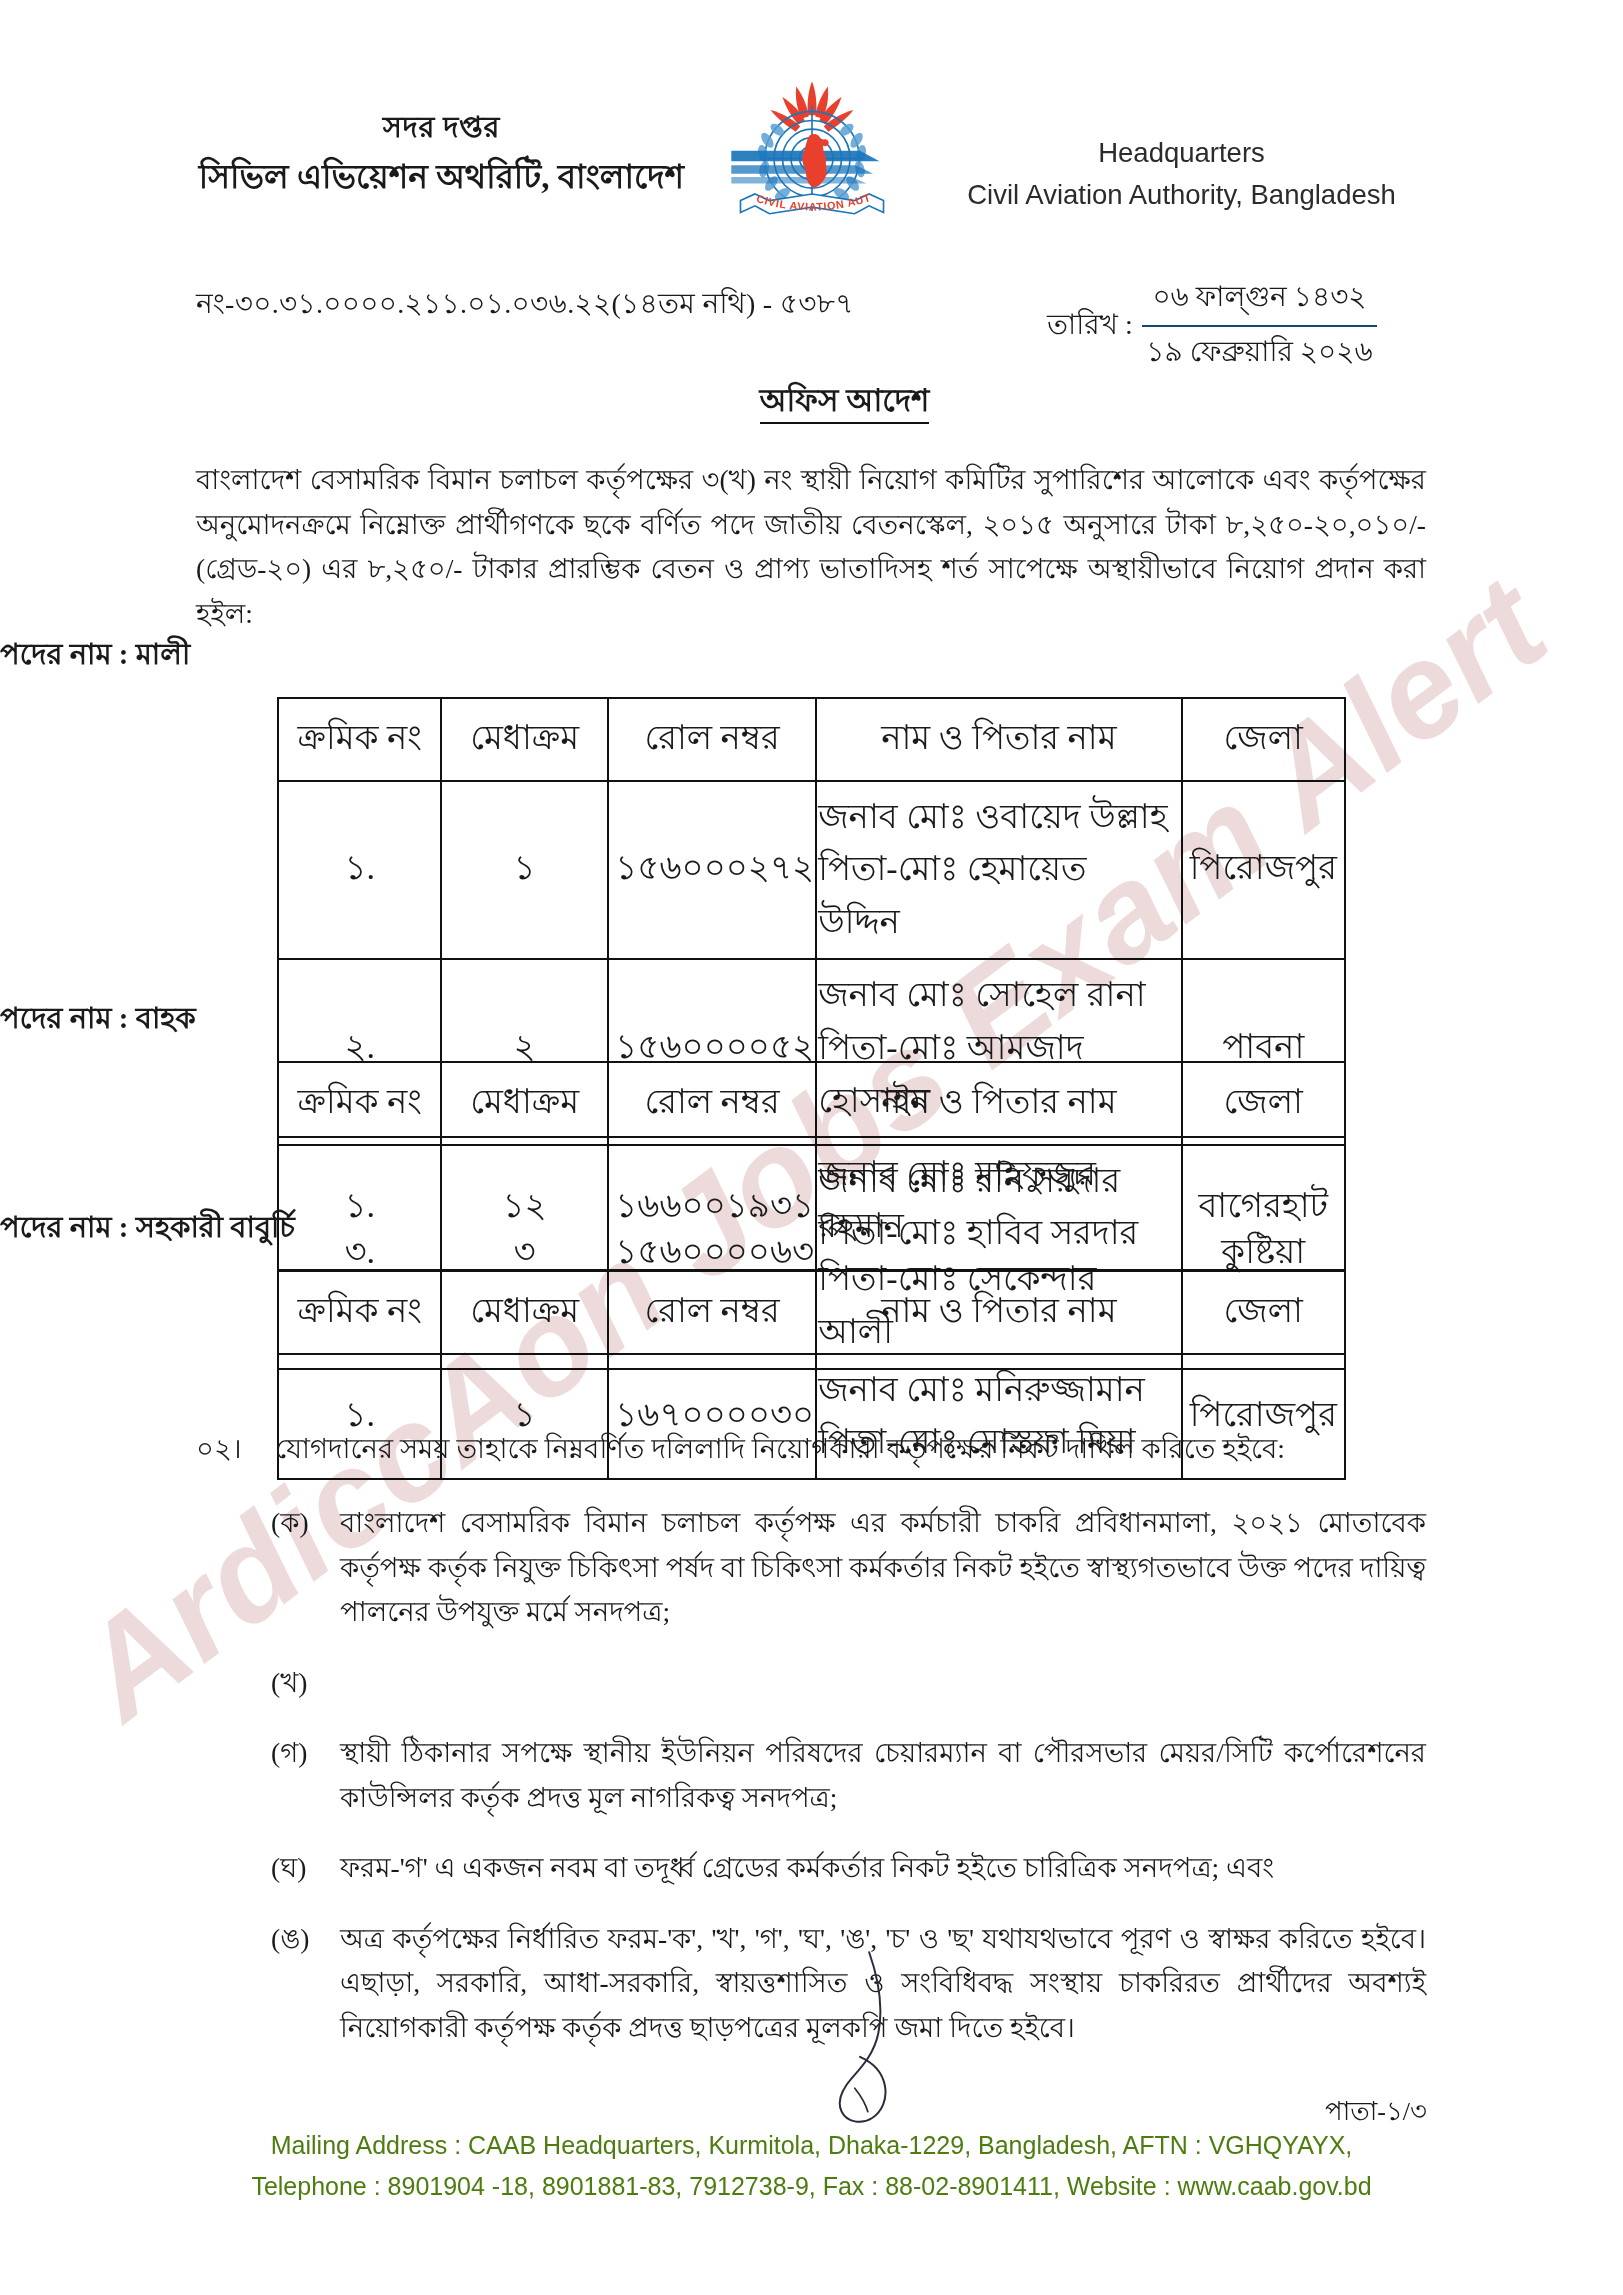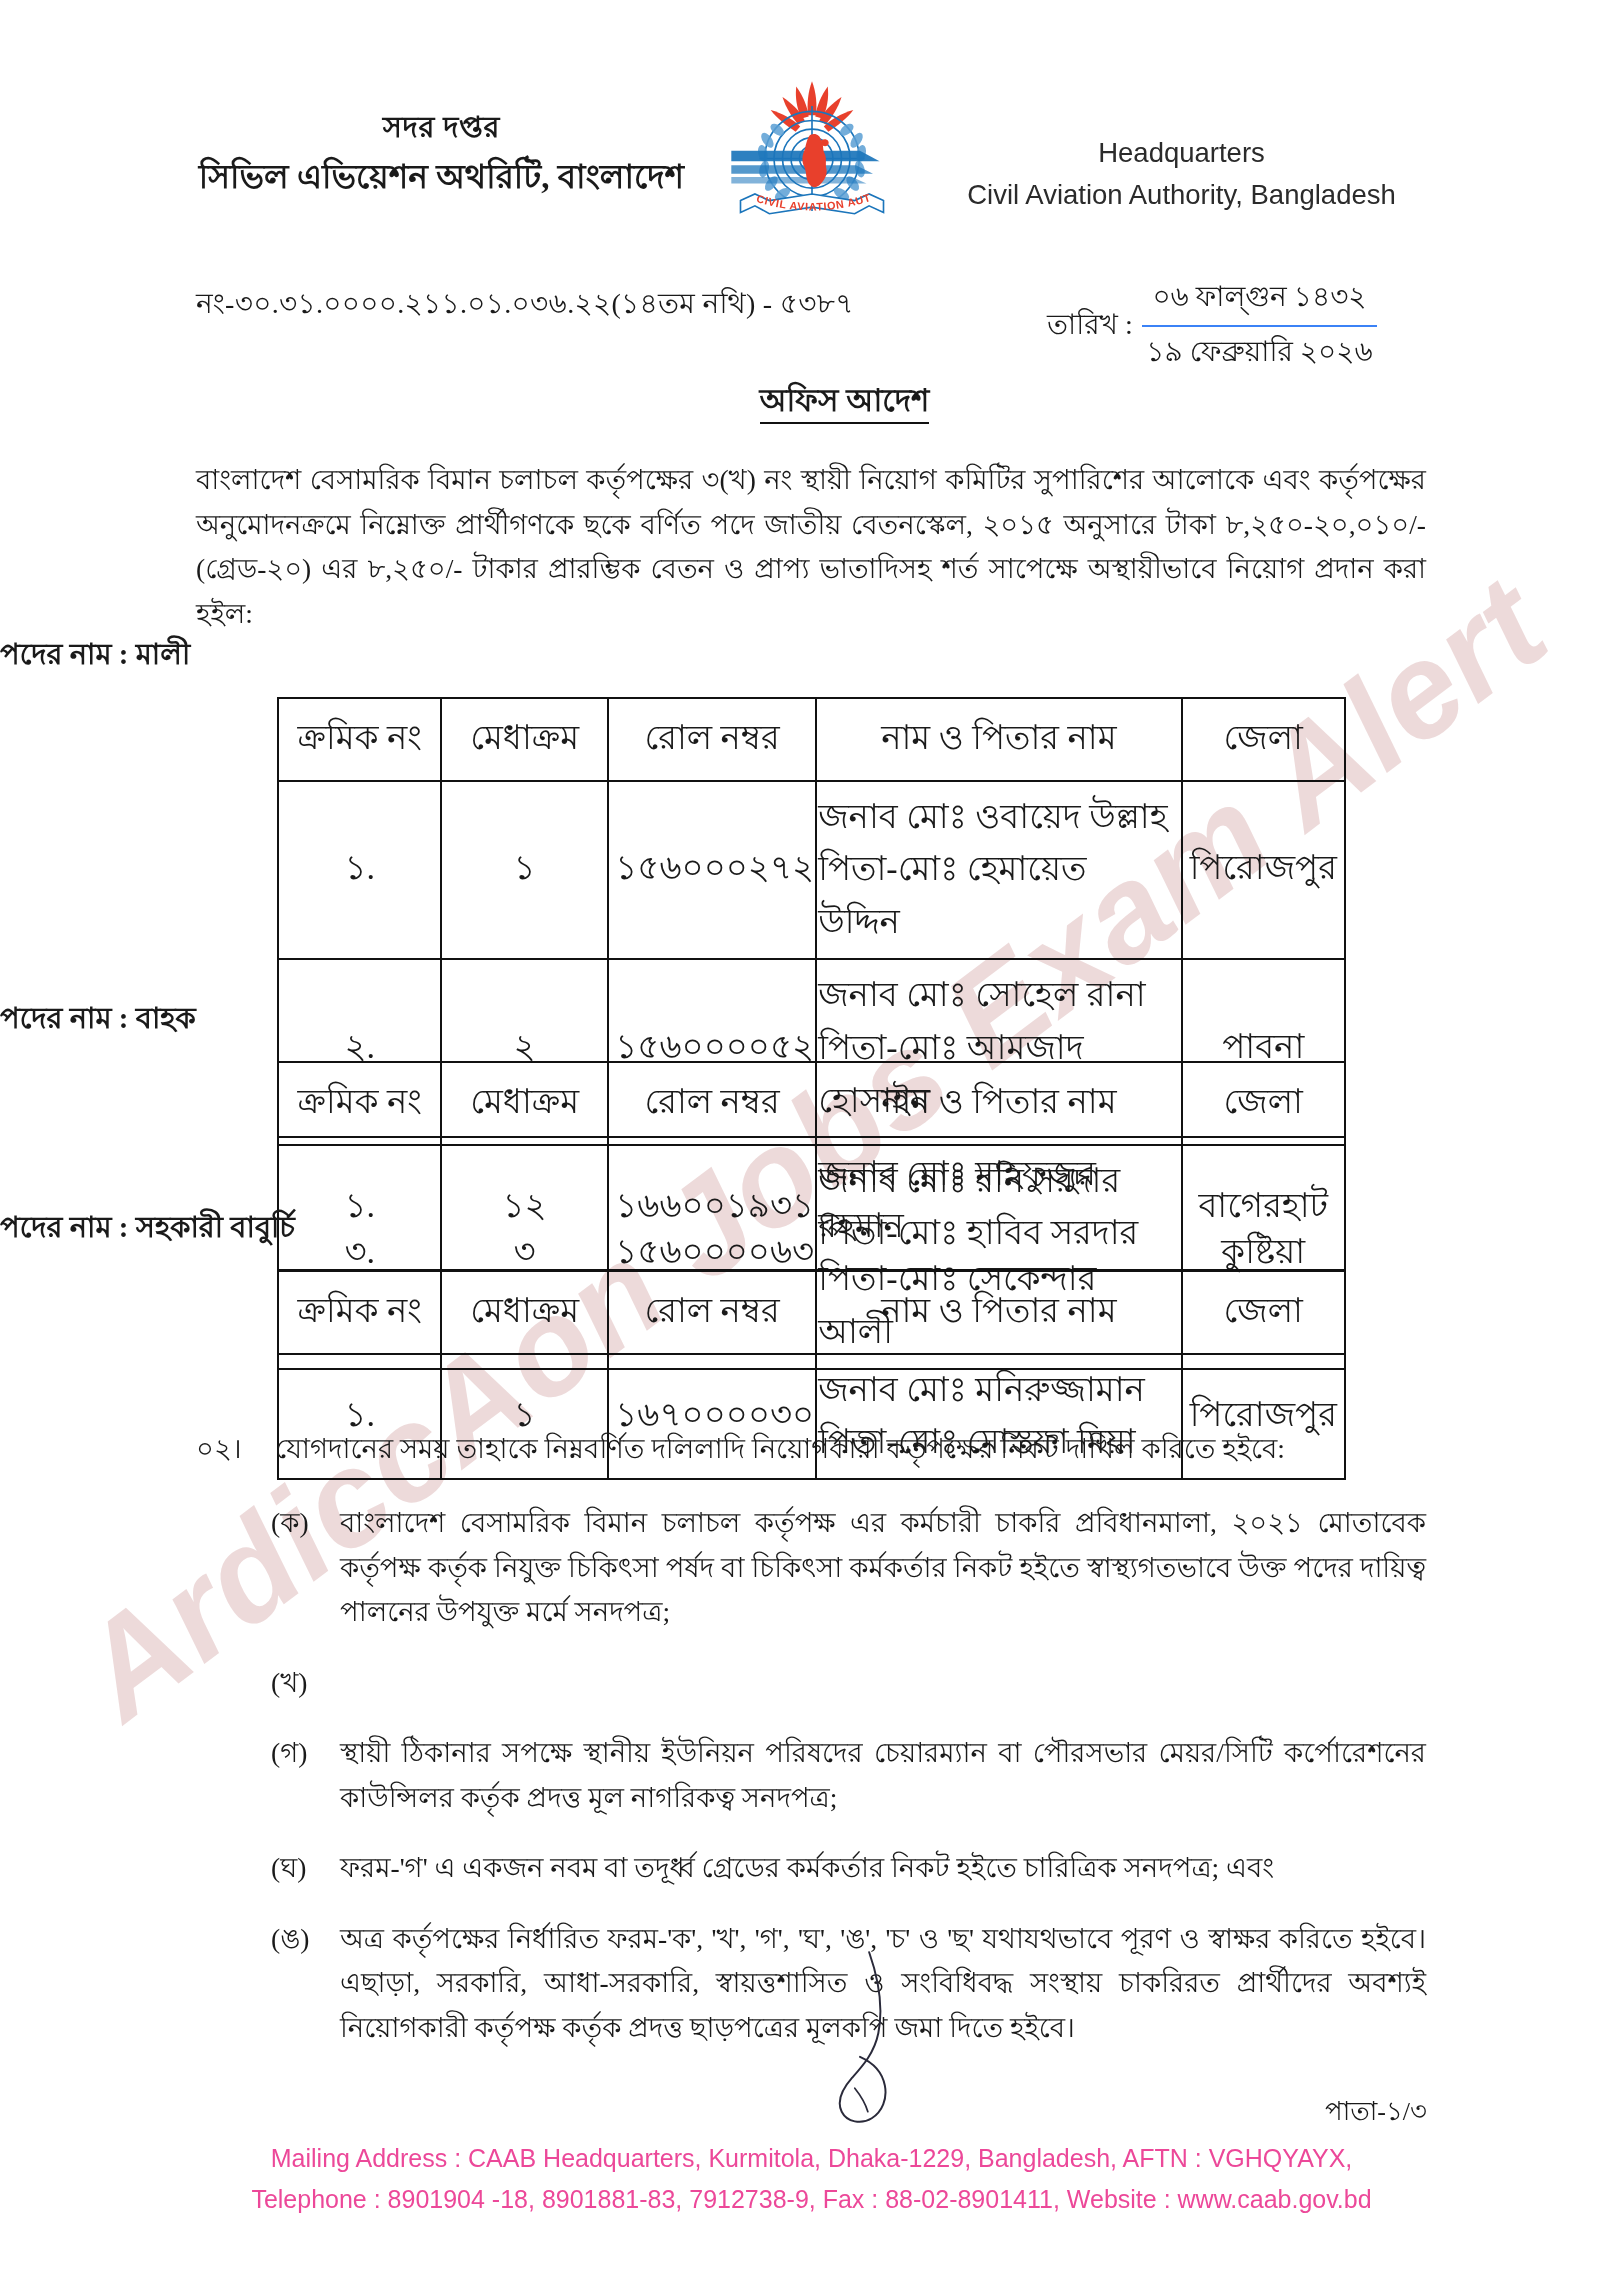--- a/index.html
+++ b/index.html
@@ -99,21 +99,21 @@
     left: 1047px;
     top: 0;
     display: flex;
     align-items: center;
   }
   .date-label { font-size: 28px; margin-right: 9.2px; }
   .date-stack { text-align: center; }
   .date-top {
     font-size: 28px;
     padding: 0 10.5px 2.6px 10.5px;
-    border-bottom: 2px solid #3b82f6;
+    border-bottom: 2px solid #0c4a6e;
   }
   .date-bot { font-size: 28px; padding-top: 3.9px; }
 
   
   .doc-title {
     position: absolute;
     top: 376px;
     left: 8px;
     width: 100%;
     text-align: center;
@@ -216,27 +216,27 @@
     right: 196px;
     top: 2091px;
     font-size: 26px;
     z-index: 10;
   }
 
   
   .footer {
     position: absolute;
     left: 0;
-    bottom: 76px;
+    bottom: 89px;
     width: 100%;
     text-align: center;
     font-family: "Liberation Sans", "DejaVu Sans", sans-serif;
     font-size: 25px;
     line-height: 1.62;
-    color: #ec4899;
+    color: #4d7c0f;
     z-index: 10;
   }
 </style>
 </head>
 <body>
 
 <div class="page">
 
   <div class="watermark">
     <div class="watermark-text">ArdiccAon Jobs Exam Alert</div>

